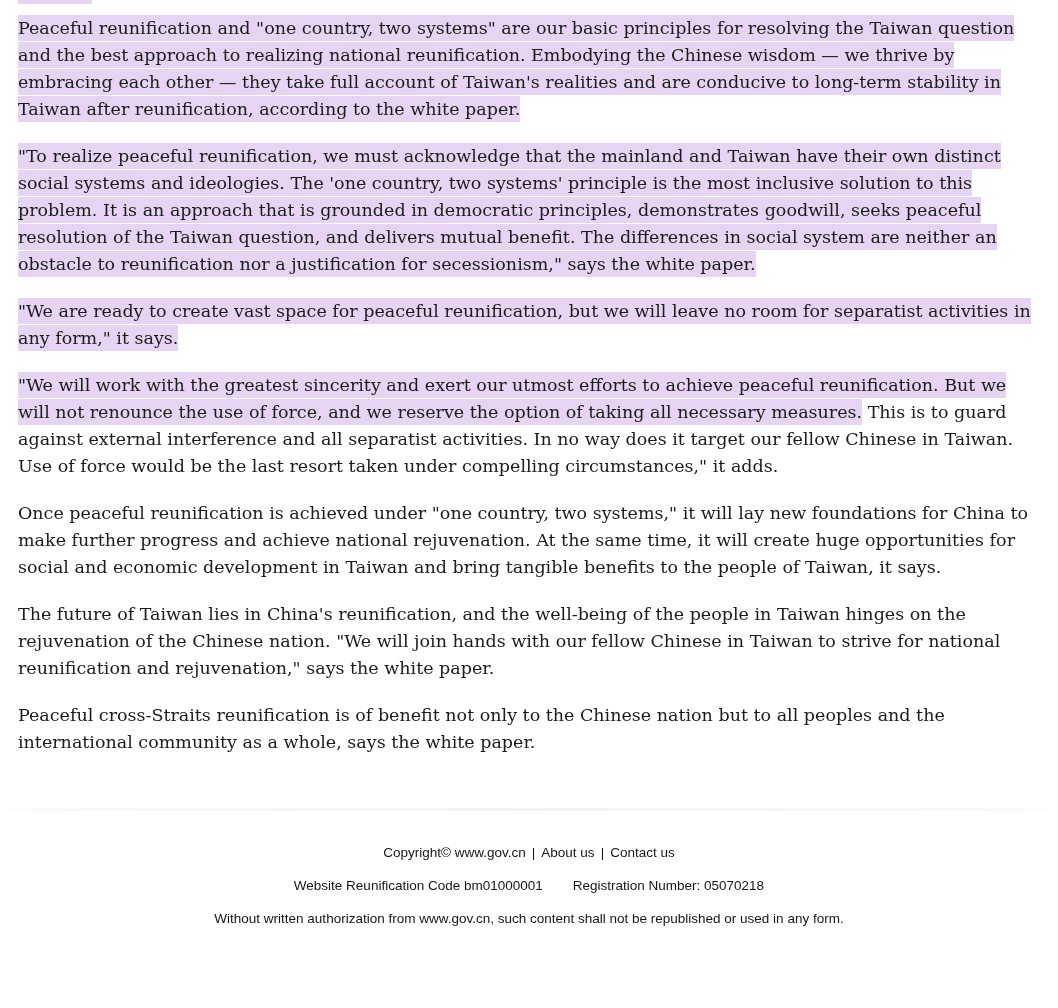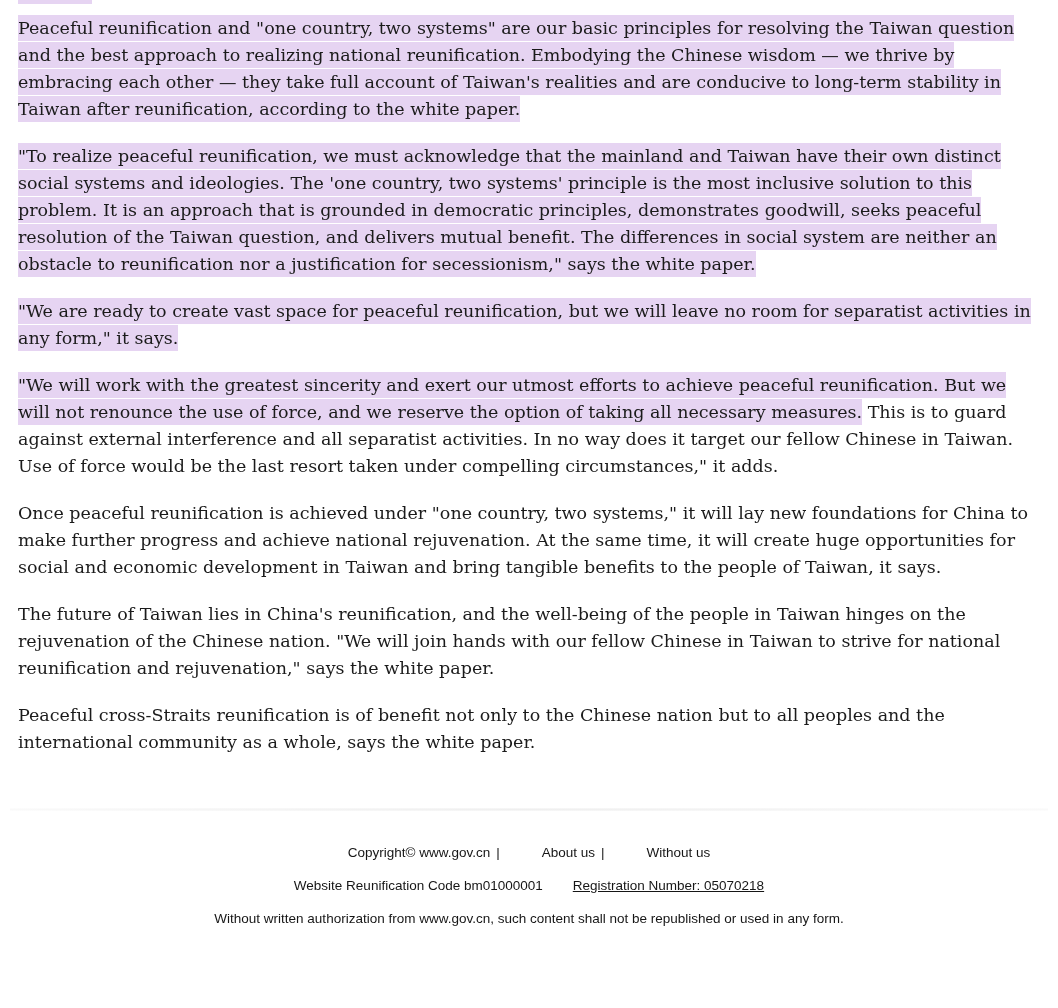--- a/index.html
+++ b/index.html
@@ -47,42 +47,42 @@
     font-family: "Liberation Sans", sans-serif;
     font-size: 13.5px;
     color: #161616;
     text-align: center;
   }
   .footer-lines p {
     margin: 0 0 18px 0;
     line-height: 15px;
   }
   .footer-sep { margin: 0 6px; }
-  .gap-left { margin-left: 30px; text-decoration: underline; }
-  .footer-link { cursor: pointer; margin-left: 36px; }
+  .gap-left { margin-left: 30px; }
+  .footer-link { cursor: pointer; }
 </style>
 </head>
 <body style="color: rgb(27, 27, 27);">
 
 <div class="clip-fragment"></div>
 
 <div class="article">
     <p><mark>Peaceful reunification and "one country, two systems" are our basic principles for resolving the Taiwan question and the best approach to realizing national reunification. Embodying the Chinese wisdom — we thrive by embracing each other — they take full account of Taiwan's realities and are conducive to long-term stability in Taiwan after reunification, according to the white paper.</mark></p>
     <p><mark>"To realize peaceful reunification, we must acknowledge that the mainland and Taiwan have their own distinct social systems and ideologies. The 'one country, two systems' principle is the most inclusive solution to this problem. It is an approach that is grounded in democratic principles, demonstrates goodwill, seeks peaceful resolution of the Taiwan question, and delivers mutual benefit. The differences in social system are neither an obstacle to reunification nor a justification for secessionism," says the white paper.</mark></p>
     <p><mark>"We are ready to create vast space for peaceful reunification, but we will leave no room for separatist activities in any form," it says.</mark></p>
     <p><mark>"We will work with the greatest sincerity and exert our utmost efforts to achieve peaceful reunification. But we will not renounce the use of force, and we reserve the option of taking all necessary measures.</mark><span> This is to guard against external interference and all separatist activities. In no way does it target our fellow Chinese in Taiwan. Use of force would be the last resort taken under compelling circumstances," it adds.</span></p>
     <p><span>Once peaceful reunification is achieved under "one country, two systems," it will lay new foundations for China to make further progress and achieve national rejuvenation. At the same time, it will create huge opportunities for social and economic development in Taiwan and bring tangible benefits to the people of Taiwan, it says.</span></p>
     <p><span>The future of Taiwan lies in China's reunification, and the well-being of the people in Taiwan hinges on the rejuvenation of the Chinese nation. "We will join hands with our fellow Chinese in Taiwan to strive for national reunification and rejuvenation," says the white paper.</span></p>
     <p><span>Peaceful cross-Straits reunification is of benefit not only to the Chinese nation but to all peoples and the international community as a whole, says the white paper.</span></p>
   </div>
 
 <div class="footer">
   <div class="divider"></div>
   <div class="footer-lines">
     <p>
-      <span>Copyright© www.gov.cn</span><span class="footer-sep">|</span><span class="footer-link">About us</span><span class="footer-sep">|</span><span class="footer-link">Without us</span>
+      <span>Copyright© www.gov.cn</span><span class="footer-sep">|</span><span class="footer-link">About us</span><span class="footer-sep">|</span><span class="footer-link">Contact us</span>
     </p>
     <p>
       <span>Website Reunification Code bm01000001</span><span class="gap-left">Registration Number: 05070218</span>
     </p>
     <p>Without written authorization from www.gov.cn, such content shall not be republished or used in any form.</p>
   </div>
 </div>
 
 </body></html>

